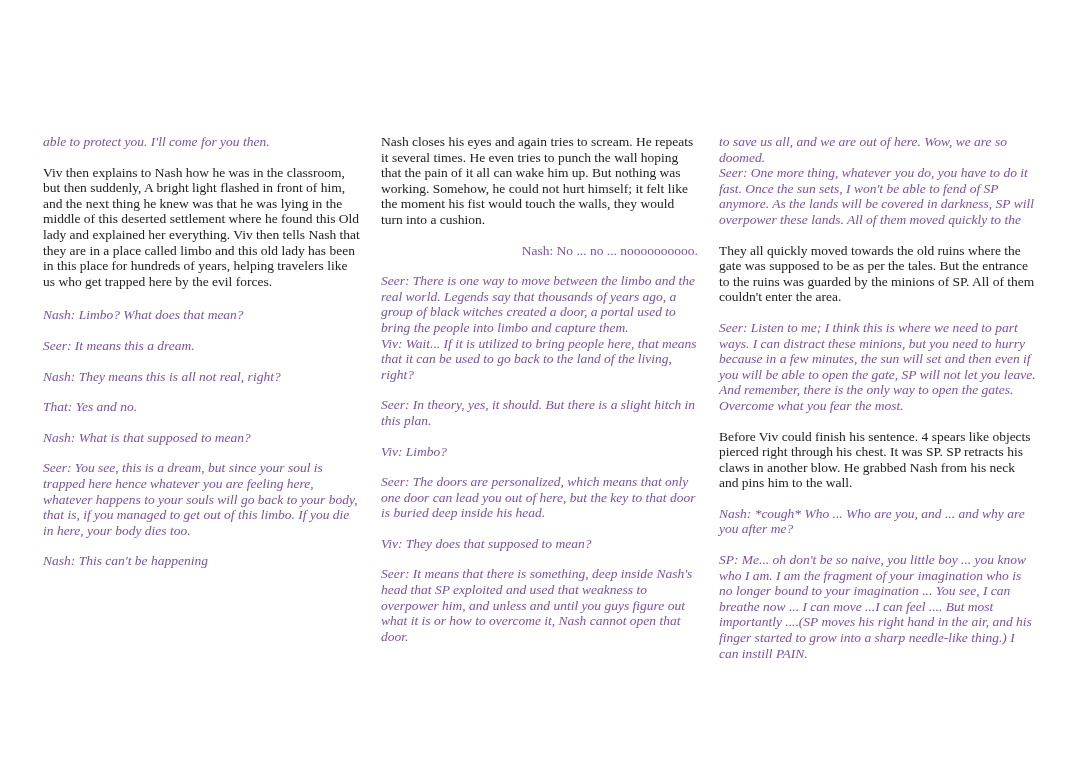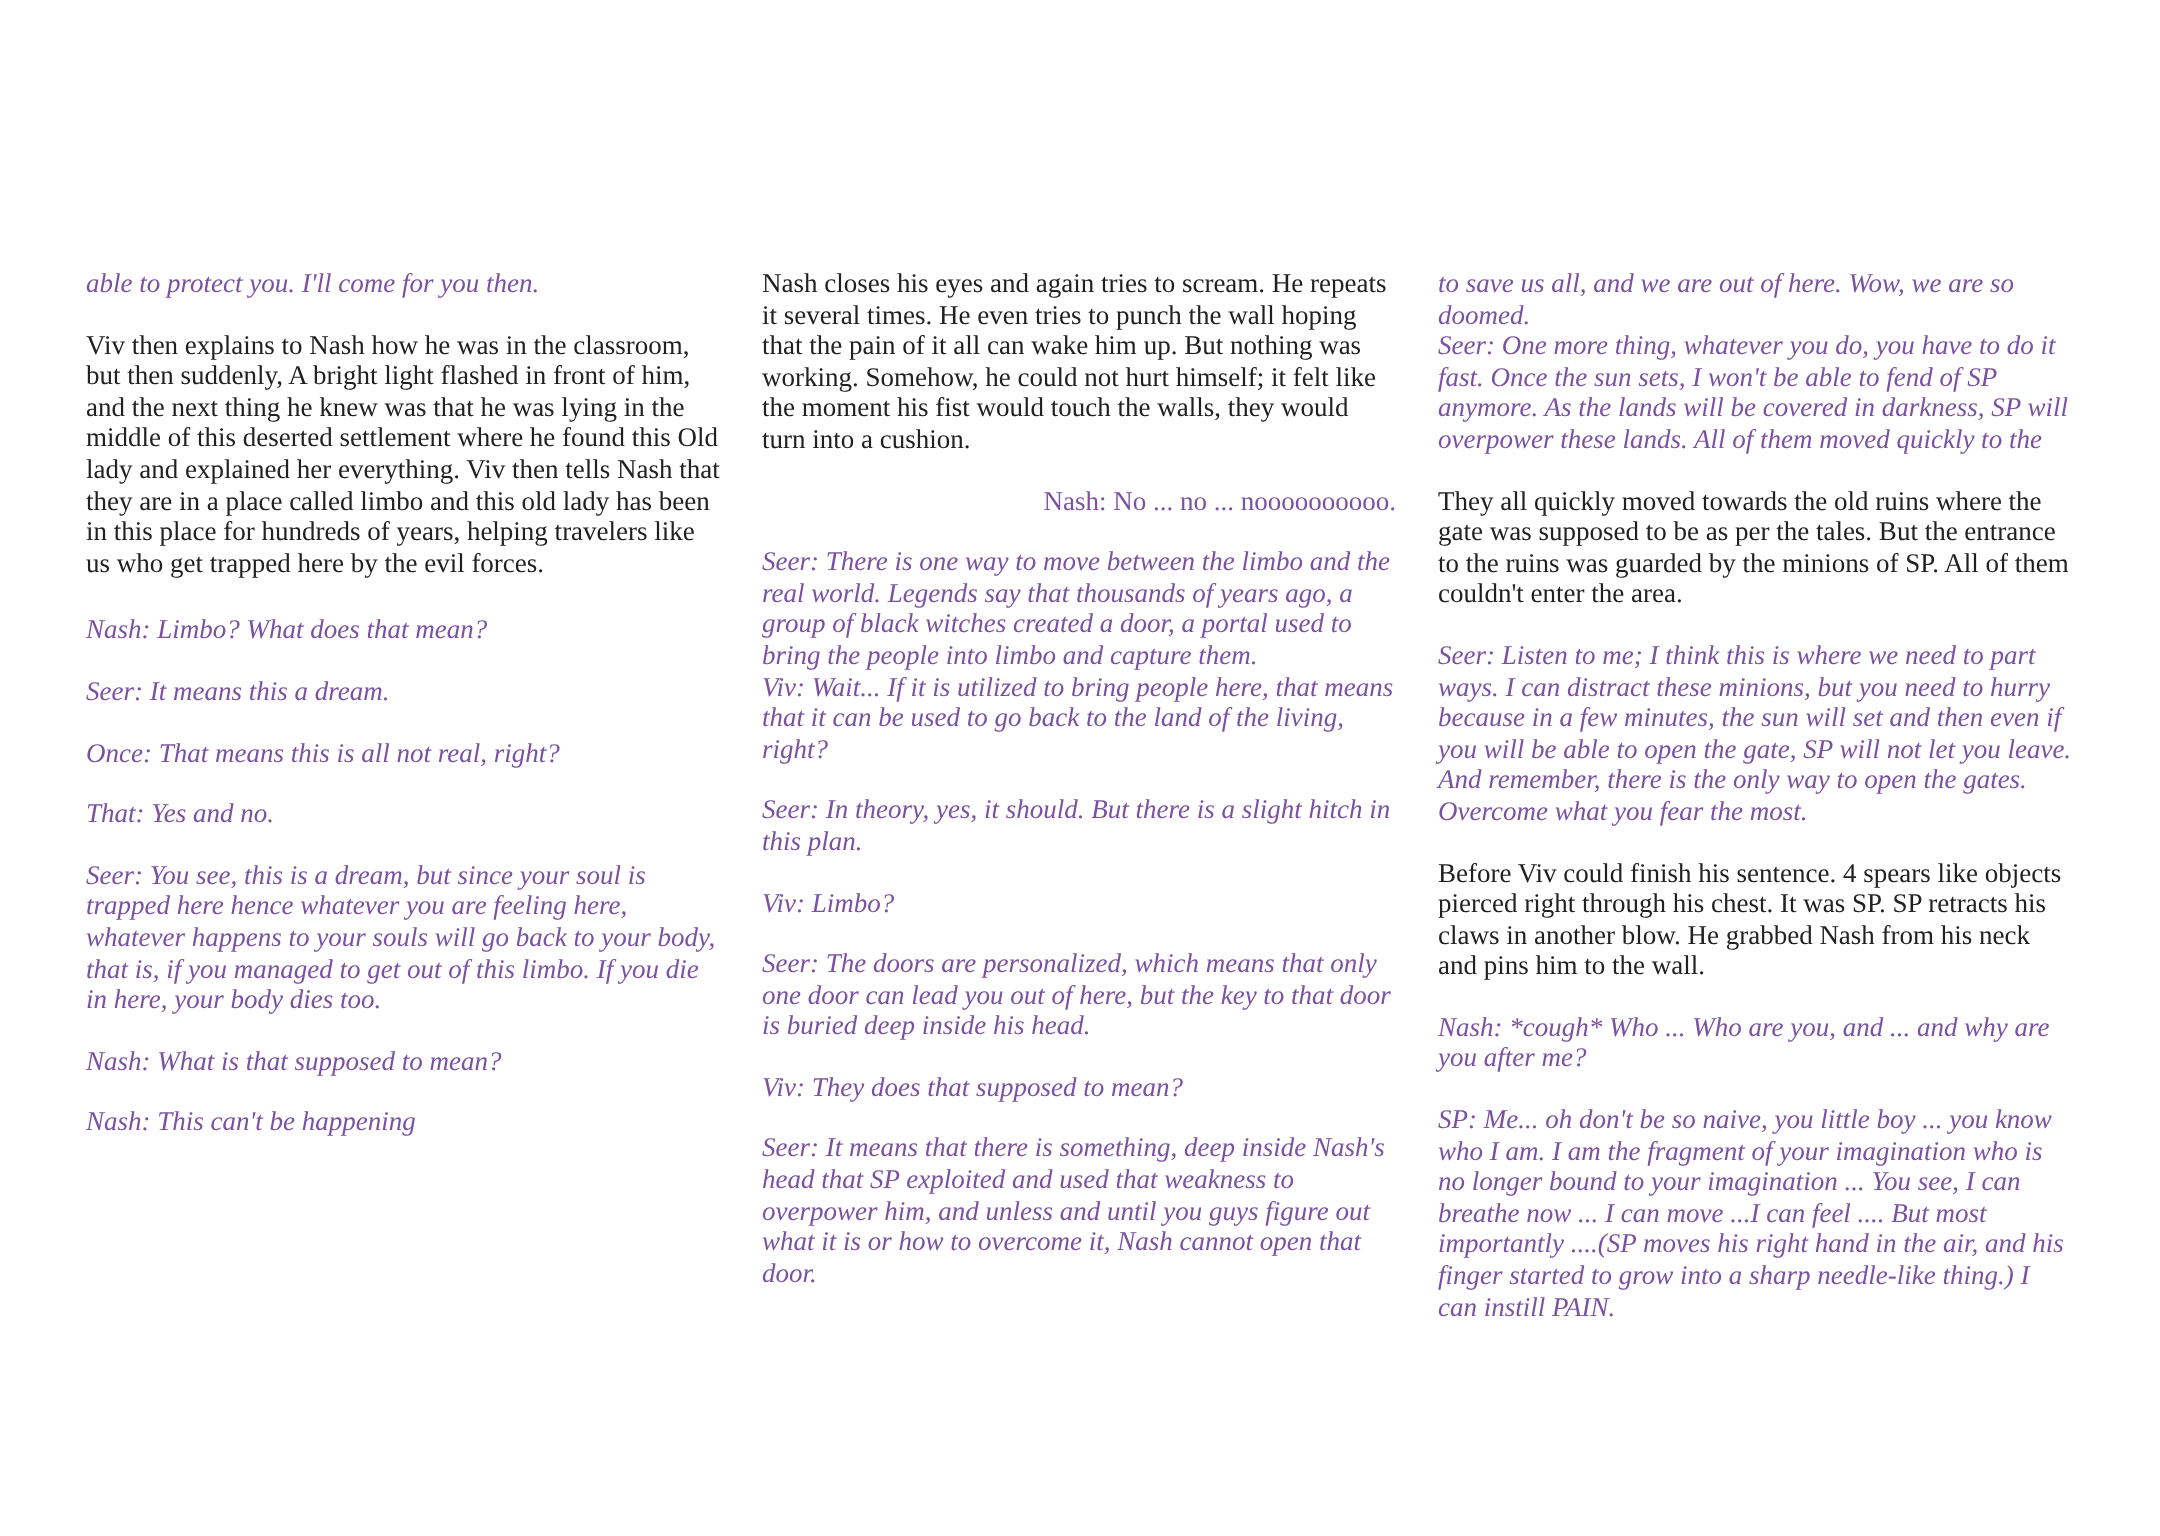--- a/index.html
+++ b/index.html
@@ -51,24 +51,24 @@
 </style>
 </head>
 <body style="--page-bg: #ffffff; --narration-color: #212121; --dialogue-color: #7b51a1;">
 
 <div class="page">
   <div class="column">
       <p class="block dialogue">able to protect you. I'll come for you then.</p>
       <p class="block narration">Viv then explains to Nash how he was in the classroom, but then suddenly, A bright light flashed in front of him, and the next thing he knew was that he was lying in the middle of this deserted settlement where he found this Old lady and explained her everything. Viv then tells Nash that they are in a place called limbo and this old lady has been in this place for hundreds of years, helping travelers like us who get trapped here by the evil forces.</p>
       <p class="block dialogue gap-large">Nash: Limbo? What does that mean?</p>
       <p class="block dialogue">Seer: It means this a dream.</p>
-      <p class="block dialogue">Once: That means this is all not real, right?</p>
+      <p class="block dialogue">Nash: They means this is all not real, right?</p>
       <p class="block dialogue">That: Yes and no.</p>
+      <p class="block dialogue">Nash: What is that supposed to mean?</p>
       <p class="block dialogue">Seer: You see, this is a dream, but since your soul is trapped here hence whatever you are feeling here, whatever happens to your souls will go back to your body, that is, if you managed to get out of this limbo. If you die in here, your body dies too.</p>
-      <p class="block dialogue">Nash: What is that supposed to mean?</p>
       <p class="block dialogue">Nash: This can't be happening</p>
     </div>
   <div class="column">
       <p class="block narration">Nash closes his eyes and again tries to scream. He repeats it several times. He even tries to punch the wall hoping that the pain of it all can wake him up. But nothing was working. Somehow, he could not hurt himself; it felt like the moment his fist would touch the walls, they would turn into a cushion.</p>
       <p class="block dialogue-upright">Nash: No ... no ... noooooooooo.</p>
       <p class="block dialogue">Seer: There is one way to move between the limbo and the real world. Legends say that thousands of years ago, a group of black witches created a door, a portal used to bring the people into limbo and capture them.<br>Viv: Wait... If it is utilized to bring people here, that means that it can be used to go back to the land of the living, right?</p>
       <p class="block dialogue">Seer: In theory, yes, it should. But there is a slight hitch in this plan.</p>
       <p class="block dialogue">Viv: Limbo?</p>
       <p class="block dialogue">Seer: The doors are personalized, which means that only one door can lead you out of here, but the key to that door is buried deep inside his head.</p>
       <p class="block dialogue">Viv: They does that supposed to mean?</p>

